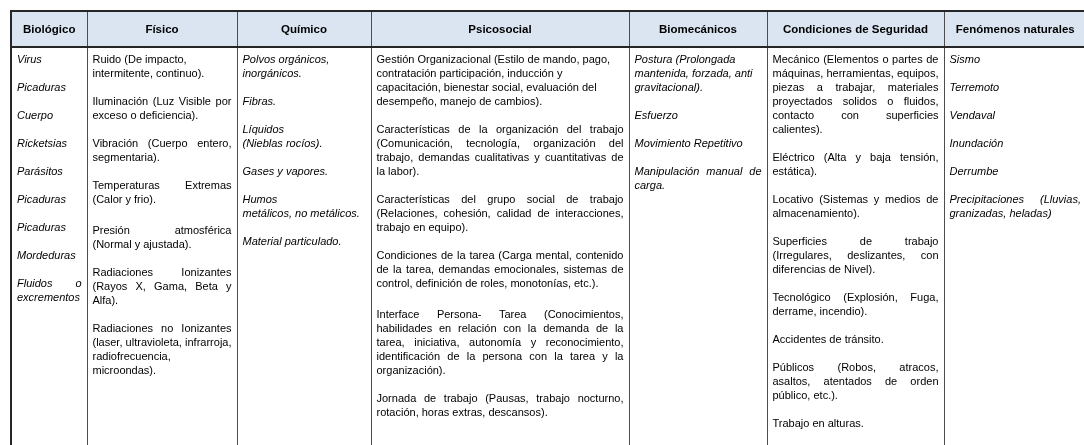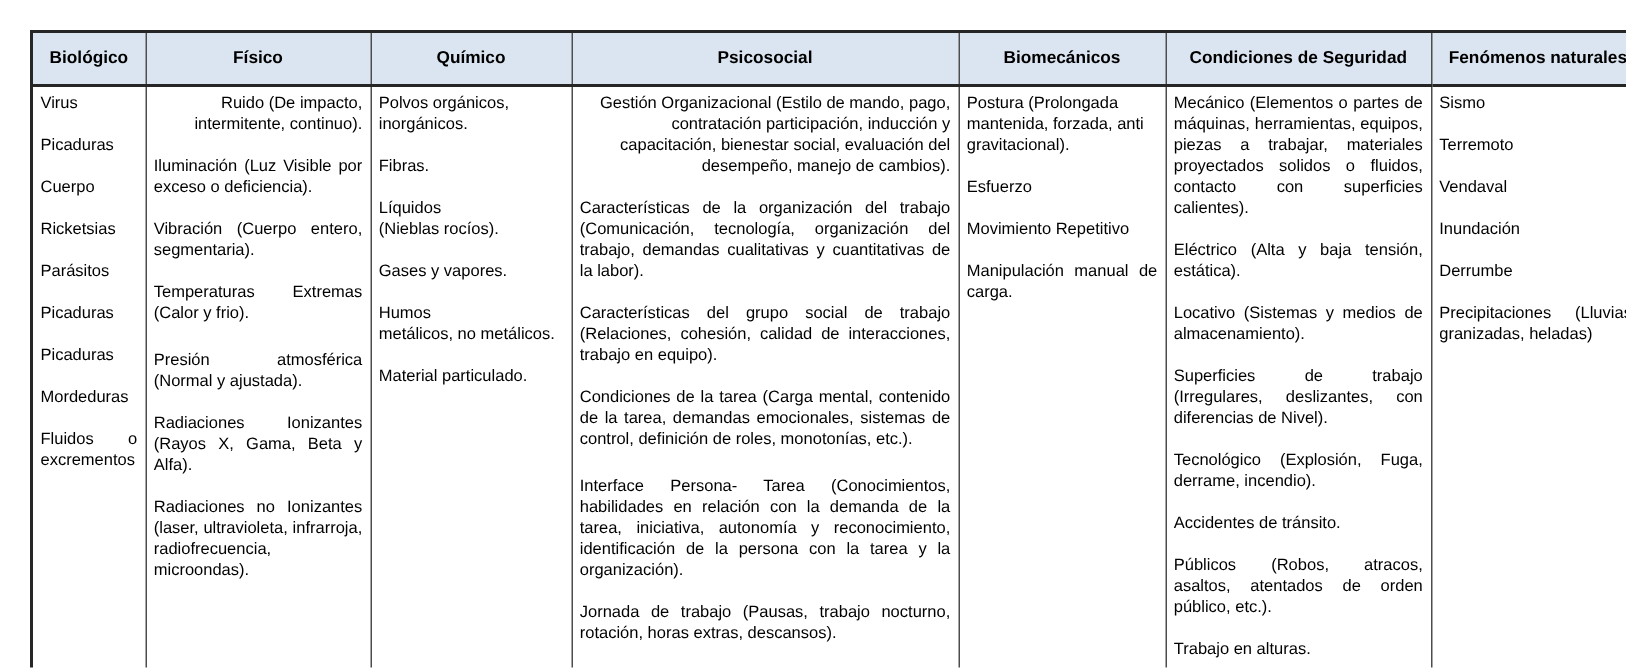--- a/index.html
+++ b/index.html
@@ -10,21 +10,21 @@
     --page-bg: #ffffff;
   }
   * { box-sizing: border-box; }
   html, body {
     margin: 0; padding: 0;
     width: 1084px; height: 445px;
     background: var(--page-bg);
     font-family: "Liberation Sans", "DejaVu Sans", sans-serif;
     color: var(--text);
   }
-  .page { padding: 20px; width: 1084px; height: 445px; }
+  .page { padding: 10px; width: 1084px; height: 445px; }
   table.hazard-table {
     border-collapse: collapse;
     table-layout: fixed;
     width: 1076px;
     height: 437px;
     border: 2px solid var(--border-outer);
   }
   col.c-biologico    { width: 76px;  }
   col.c-fisico       { width: 150px; }
   col.c-quimico      { width: 134px; }
@@ -50,23 +50,23 @@
     padding: 4px 5px 4px 5px;
     font-size: 11px;
     line-height: 14px;
   }
   p.para {
     margin: 14px 0 0 0;
     white-space: pre-line;
   }
   p.para:first-child { margin-top: 0; }
   p.para.tight { margin-top: 17px; }
-  td.align-left    .para { text-align: left; }
+  td.align-left    .para { text-align: left; font-style: italic; }
   td.align-justify .para { text-align: justify; }
-  p.para.left    { text-align: right; }
+  p.para.left    { text-align: left; }
   p.para.justify { text-align: justify !important; }
 </style>
 </head>
 <body>
 
 <div class="page">
   <table class="hazard-table">
     <colgroup>
       <col class="c-biologico">
       <col class="c-fisico">

